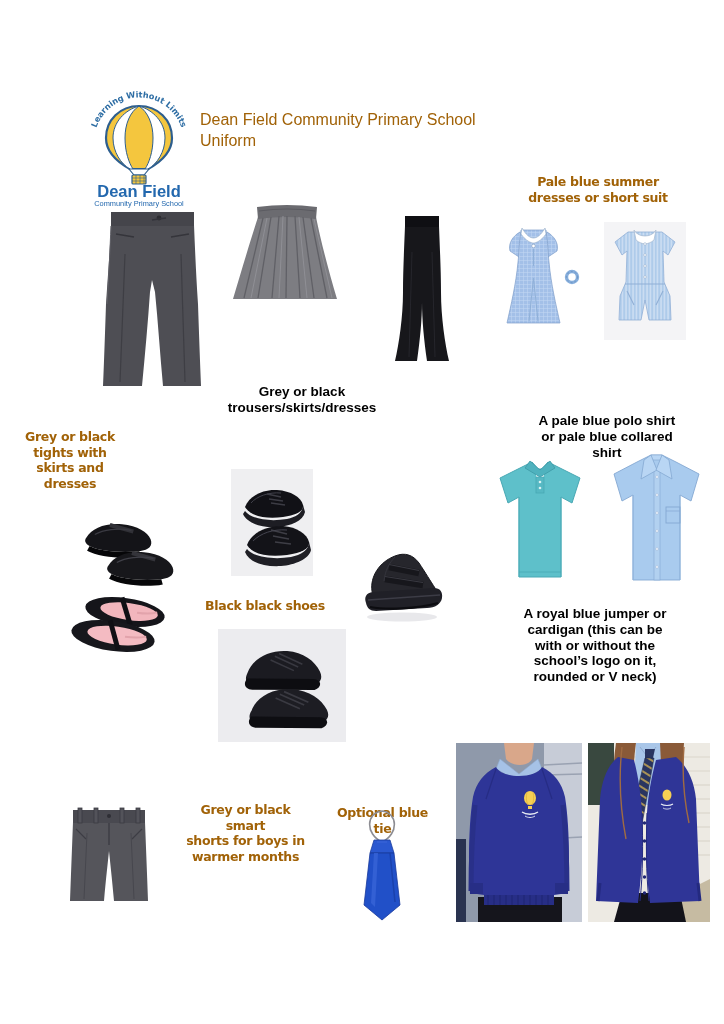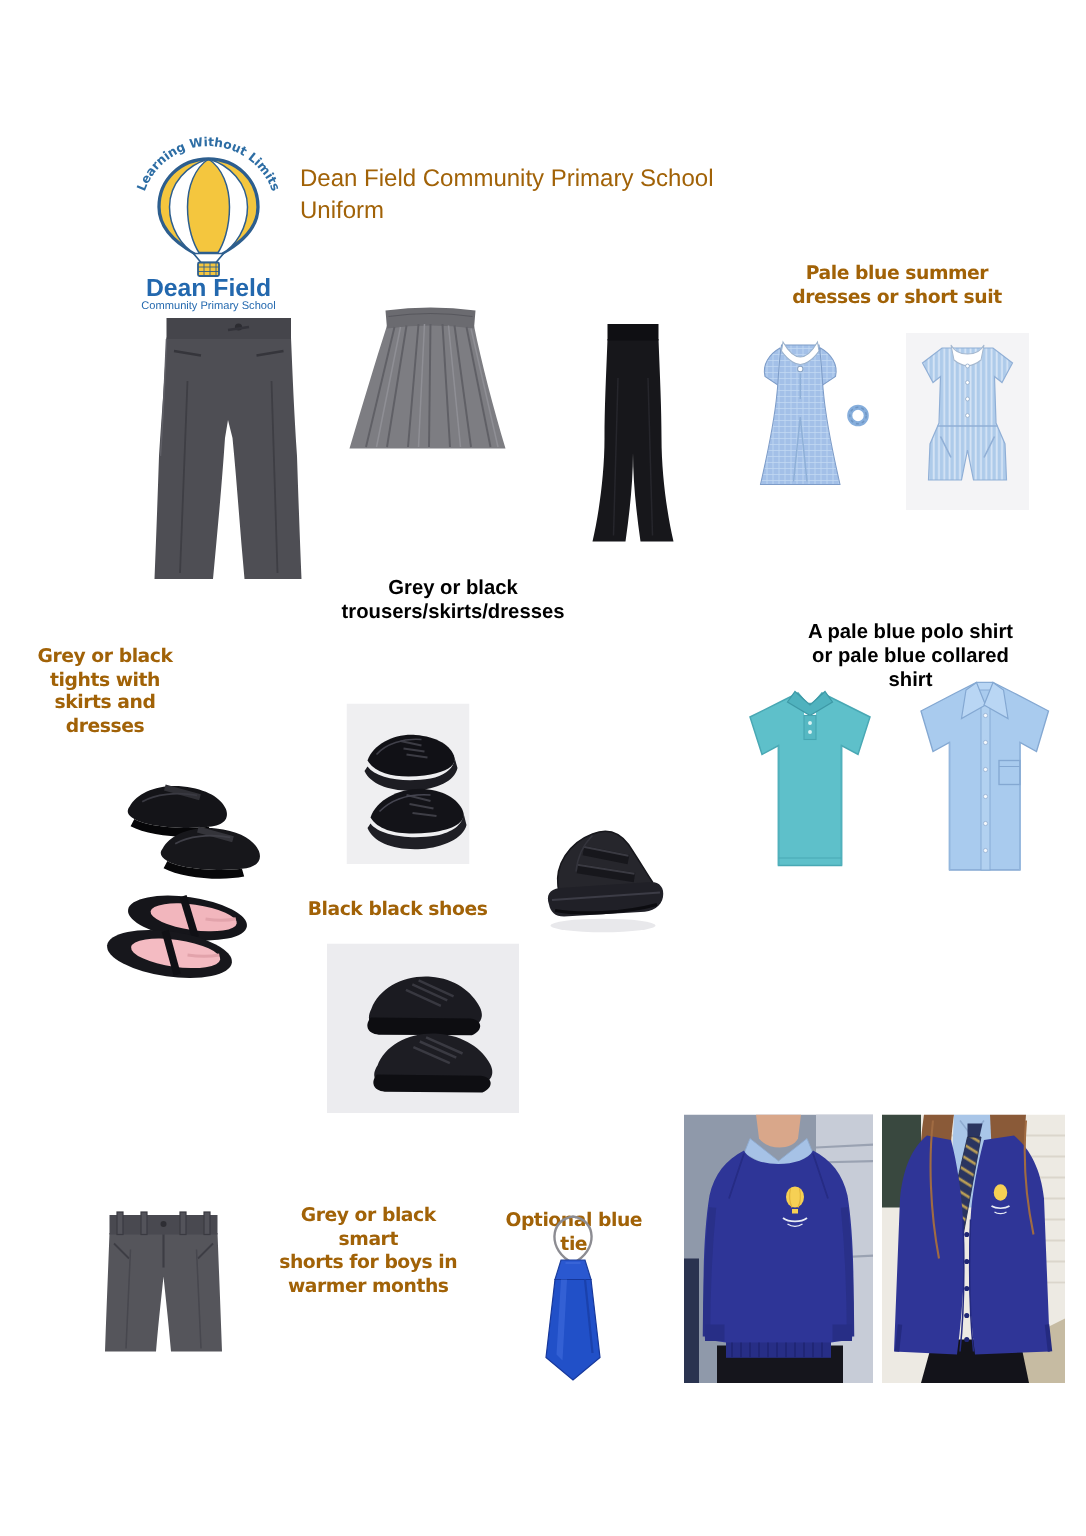--- a/index.html
+++ b/index.html
@@ -59,20 +59,25 @@
   <div class="abs lbl-bold" style="left:212px;top:384px;width:180px;">Grey or black
 trousers/skirts/dresses</div>
   <div class="abs lbl-bold" style="left:517px;top:380px;width:180px;margin-top:33px;">A pale blue polo shirt
 or pale blue collared
 shirt</div>
   <div class="abs lbl-semi" style="left:20px;top:429px;width:100px;">Grey or black
 tights with
 skirts and
 dresses</div>
   <div class="abs lbl-semi" style="left:195px;top:598px;width:140px;">Black black shoes</div>
+  <div class="abs lbl-bold" style="left:500px;top:606px;width:190px;">A royal blue jumper or
+cardigan (this can be
+with or without the
+school’s logo on it,
+rounded or V neck)</div>
   <div class="abs lbl-semi" style="left:178px;top:802px;width:135px;">Grey or black
 smart
 shorts for boys in
 warmer months</div>
   <div class="abs lbl-semi" style="left:330px;top:785px;width:105px;margin-top:20px;">Optional blue tie</div>
 
   <div class="abs" style="left:100px;top:204px;">
     <svg width="105" height="188" viewBox="0 0 105 188">
       <path d="M11,21 C10,45 8,70 6,100 C5,130 4,158 3,182 L42,182 C45,150 48,118 50,88 L52,76 L55,88 C58,118 60,150 63,182 L101,182 C100,158 99,130 98,100 C96,70 95,45 94,21 Z" fill="#4E4E54"></path>
       <path d="M11,8 L94,8 L94,22 L11,22 Z" fill="#45454B"></path>

